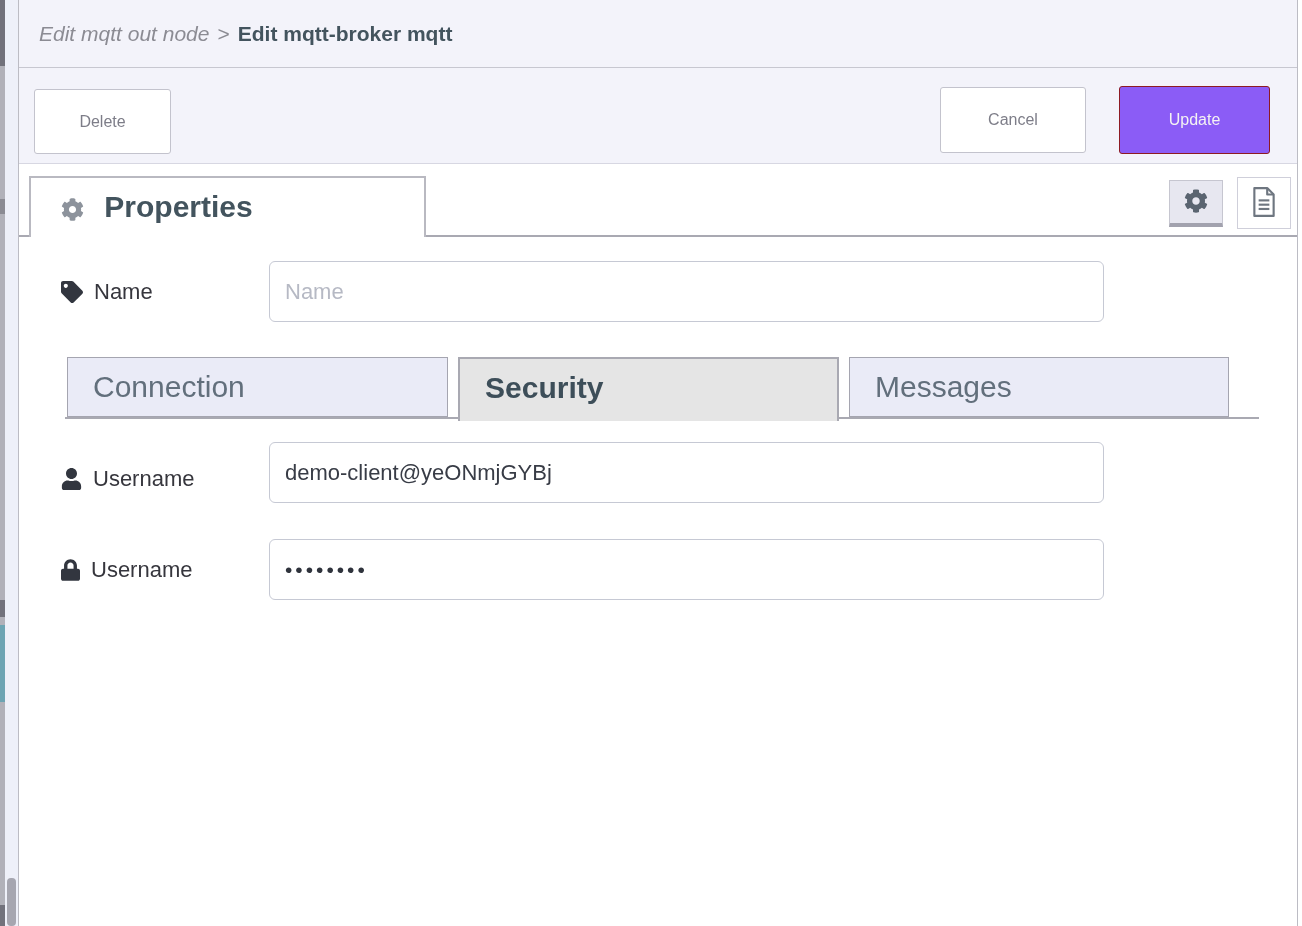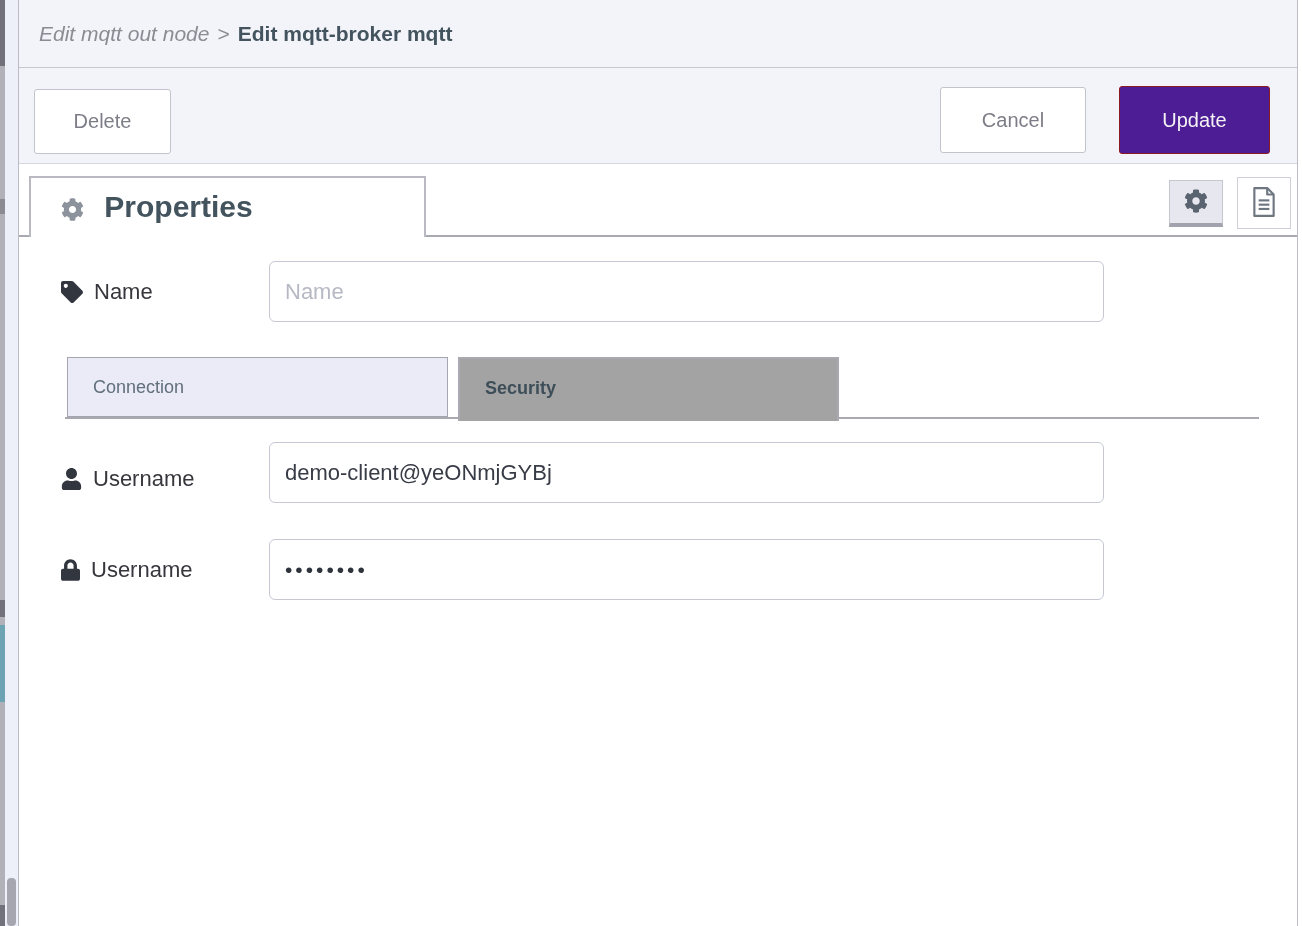--- a/index.html
+++ b/index.html
@@ -22,26 +22,26 @@
     border-left:1px solid #bcbcc4; border-right:1px solid #bcbcc4; }
 
   .breadcrumb-bar { position:absolute; left:0; top:0; width:100%; height:68px; background:#f3f3fa;
     border-bottom:1px solid #c7c7d0; line-height:67px; padding-left:20px; font-size:21px; white-space:nowrap; }
   .bc-parent { color:#8b8b93; cursor:pointer;font-style:italic; }
   .bc-sep { color:#8b8b93; margin:0 8px; }
   .bc-current { color:#43545e; font-weight:bold; }
 
   .button-bar { position:absolute; left:0; top:68px; width:100%; height:96px; background:#f3f3fa;
     border-bottom:1px solid #d7d7e2; }
-  .btn { position:absolute; font-size:20px; border-radius:3px; cursor:pointer;
+  .btn { position:absolute; font-size:16px; border-radius:3px; cursor:pointer;
     font-family:"Liberation Sans","DejaVu Sans",sans-serif; }
   .btn.secondary { background:#fff; border:1px solid #c3c3cd; color:#7d7d88; }
   .btn.delete { left:15px; top:21px; width:137px; height:65px; }
   .btn.cancel { left:921px; top:19px; width:146px; height:66px; }
-  .btn.update { left:1100px; top:18px; width:151px; height:68px; background:#4c1d95; border:1px solid #8d1a23; color:#f4f2f3; }
+  .btn.update { left:1100px; top:18px; width:151px; height:68px; background:#8b5cf6; border:1px solid #8d1a23; color:#f4f2f3; }
 
   .tabbar { position:absolute; left:0; top:164px; width:100%; height:73px; background:#fff; }
   .tabbar-underline { position:absolute; left:0; bottom:0; width:100%; height:2px; background:#a9a9b2; }
   .properties-tab { position:absolute; left:10px; top:12px; width:397px; height:61px; background:#fff;
     border:2px solid #b9b9c1; border-bottom:none; z-index:2; line-height:57px; padding-left:30px;
     font-size:30px; font-weight:bold; color:#43545e; cursor:pointer; }
   .properties-tab .gear { display:inline-block; vertical-align:-4px; margin-right:12px; }
   .icon-btn { position:absolute; cursor:pointer; background:#fff; display:flex; align-items:center; justify-content:center; }
   .gear-btn { left:1150px; top:16px; width:54px; height:47px; background:#e7e7f0;
     border:1px solid #c6c6d0; border-bottom:4px solid #a2a2ae; }
@@ -55,25 +55,25 @@
   .text-input { position:absolute; left:250px; width:835px; height:61px; border:1px solid #c6c9d4;
     border-radius:6px; padding:0 15px; font-size:22px; color:#383c46; background:#fff;
     font-family:"Liberation Sans","DejaVu Sans",sans-serif; outline:none; }
   .text-input::placeholder { color:#b6b9c4; opacity:1; }
   .row-name .field-label { top:24px; } .row-name .text-input { top:24px; }
   .row-user .field-label { top:211px; } .row-user .text-input { top:205px; }
   .row-pass .field-label { top:302px; } .row-pass .text-input { top:302px; letter-spacing:3px; font-size:21px; color:#2f333c; }
 
   .subtabs { position:absolute; left:0; top:120px; width:100%; height:66px; }
   .subtab { position:absolute; top:0; height:60px; background:#eaebf7; border:1px solid #a5a5b0;
-    line-height:58px; padding-left:25px; font-size:18px; color:#626f7c; cursor:pointer; }
+    line-height:58px; padding-left:25px; font-size:30px; color:#626f7c; cursor:pointer; }
   .subtab.t0 { left:48px; width:381px; }
   .subtab.t1 { left:439px; width:381px; }
   .subtab.t2 { left:830px; width:380px; }
-  .subtab.active { background:#a3a3a3; border:2px solid #a9a9b2; border-bottom:none; height:64px;
+  .subtab.active { background:#e5e5e5; border:2px solid #a9a9b2; border-bottom:none; height:64px;
     z-index:2; font-weight:bold; color:#3d4e59; }
   .subtab-underline { position:absolute; left:46px; top:60px; width:1194px; height:2px; background:#a9a9b2; } 
 </style>
 </head>
 <body>
 
 <div class="screen">
 
   <div class="palette-strip">
     <div class="f1"></div>
@@ -138,20 +138,21 @@
               </svg>
           </span>
           <span>Name</span>
         </div>
         <input class="text-input" type="text" placeholder="Name" style="">
       </div>
 
       <div class="subtabs">
         <div class="subtab t0">Connection</div>
         <div class="subtab t1 active">Security</div>
+        <div class="subtab t2">Messages</div>
         <div class="subtab-underline"></div>
       </div>
 
       <div class="row-user">
         <div class="field-label">
           <span class="fi">
             <svg width="21" height="22" viewBox="0 0 448 512">
                 <path fill="#32363f" d="M224 256c70.7 0 128-57.3 128-128S294.7 0 224 0 96 57.3 96 128s57.3 128 128 128zm89.6 32h-16.7c-22.2 10.2-46.9 16-72.9 16s-50.6-5.8-72.9-16h-16.7C60.2 288 0 348.2 0 422.4V464c0 26.5 21.5 48 48 48h352c26.5 0 48-21.5 48-48v-41.6c0-74.2-60.2-134.4-134.4-134.4z"></path>
               </svg>
           </span>

